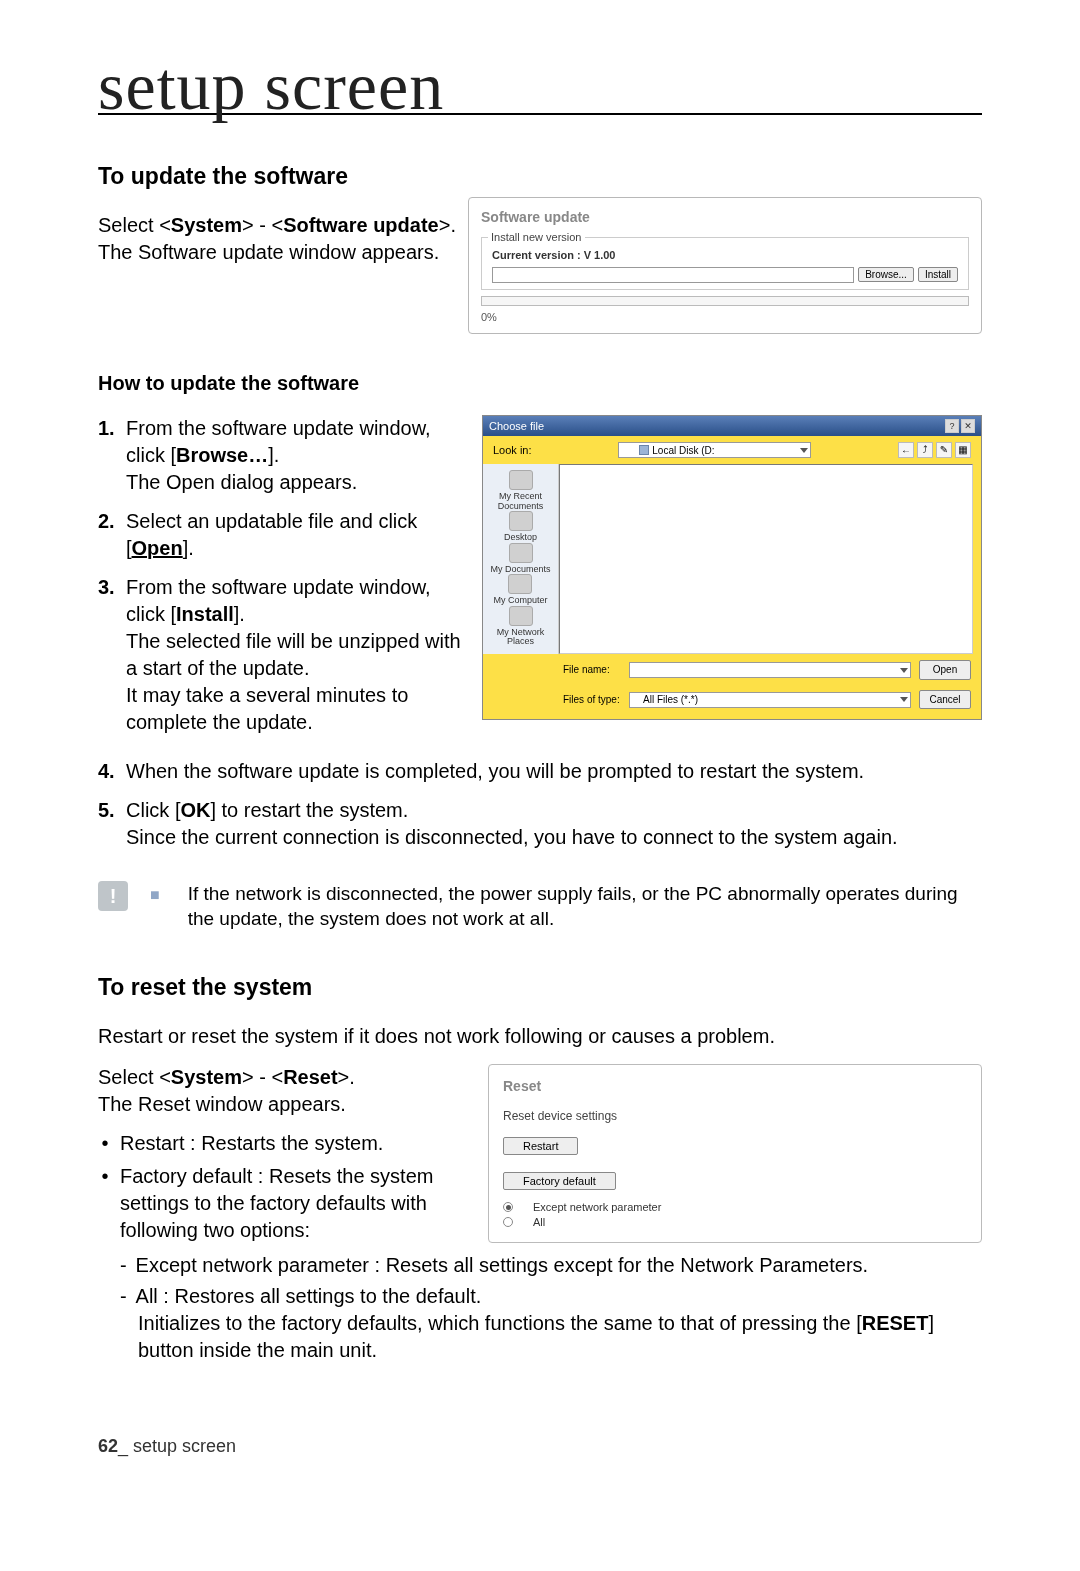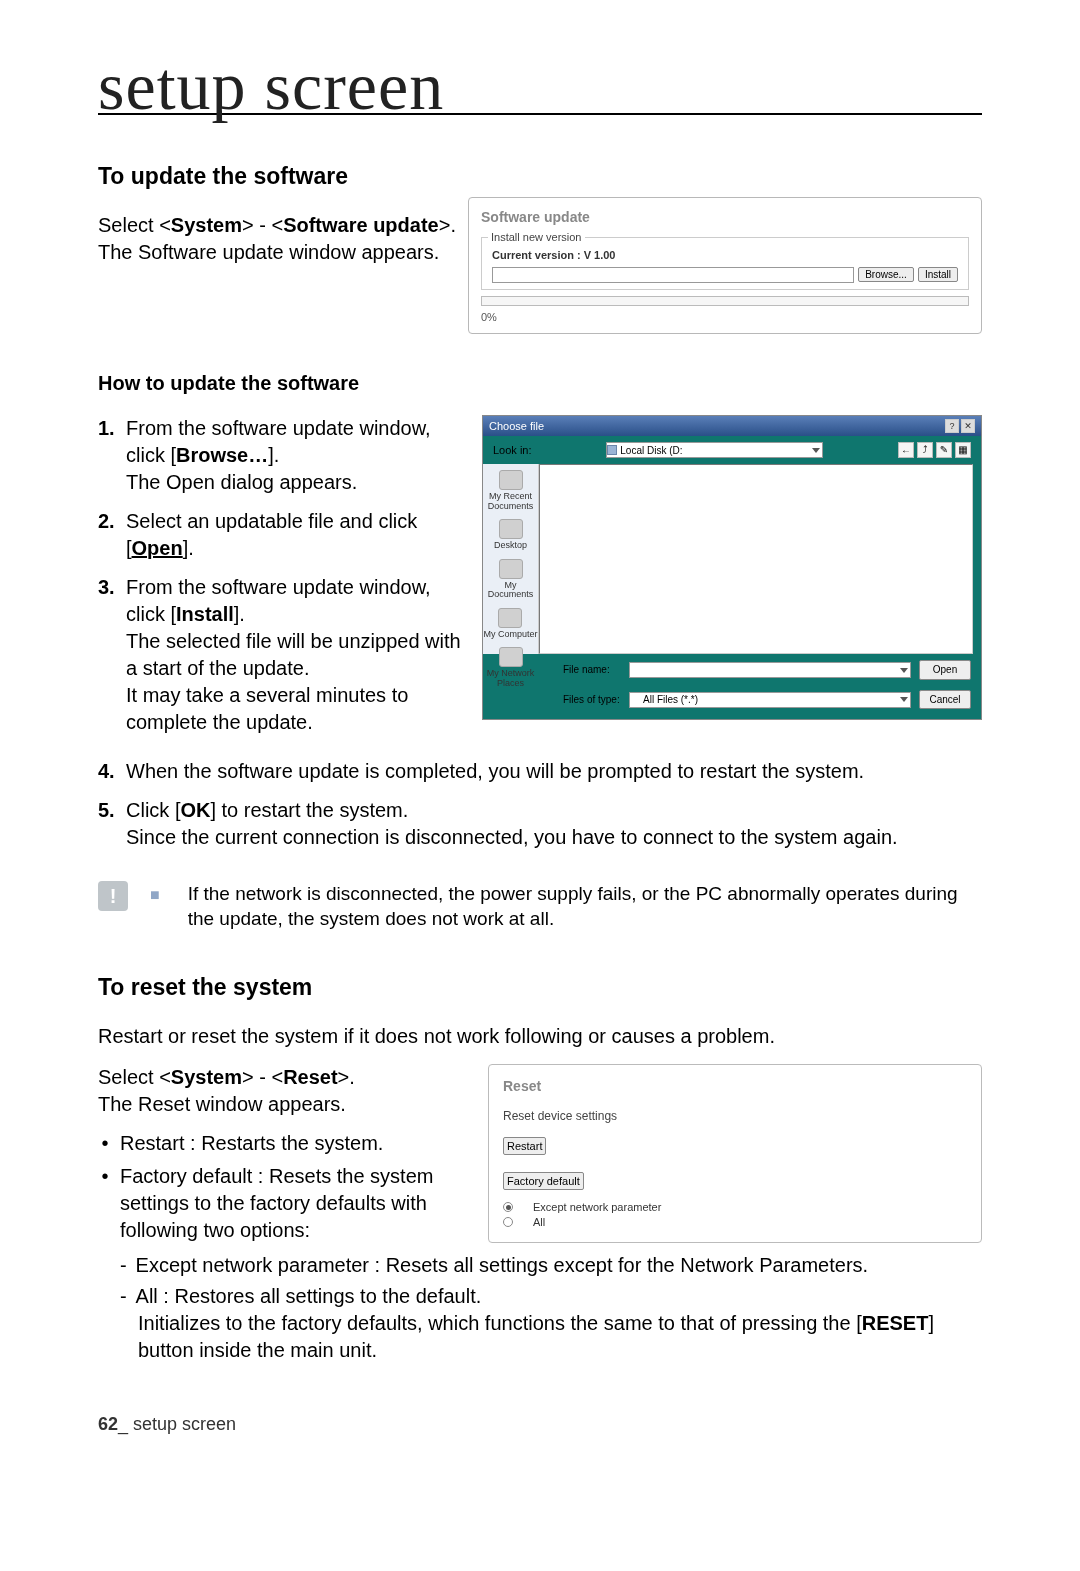--- a/index.html
+++ b/index.html
@@ -56,36 +56,36 @@
   .su-line1 { font-size: 11px; color: #333; margin-bottom: 4px; font-weight: bold; }
   .su-row { display: flex; gap: 4px; align-items: center; }
   .su-input { flex: 1; height: 16px; border: 1px solid #999; background: #fff; }
   .su-btn { font-size: 10px; padding: 1px 6px; border: 1px solid #888; background: #eee; border-radius: 2px; }
   .su-progress { height: 10px; border: 1px solid #bbb; background: #f6f6f6; margin-top: 4px; }
   .su-pct { font-size: 11px; color: #555; margin-top: 4px; }
 
   
   .cf-dialog {
     border: 1px solid #888;
-    background: #0f766e;
+    background: #fde047;
     font-size: 11px;
   }
   .cf-title {
     background: linear-gradient(#5a7fb8, #2a4f88);
     color: #fff;
     font-size: 11px;
     padding: 3px 6px;
     display: flex; align-items: center; justify-content: space-between;
   }
   .cf-tbtns { display: flex; gap: 2px; }
   .cf-tbtn { width: 14px; height: 14px; border: 1px solid #ccc; background: #ddd; font-size: 9px; text-align: center; line-height: 12px; color: #333; }
   .cf-toolbar { display: flex; align-items: center; gap: 8px; padding: 6px 10px; justify-content: space-between; }
-  .cf-lookin { width: 217px; height: 16px; border: 1px solid #999; background: #fff; font-size: 10px; padding-left: 0; display: flex; align-items: center; gap: 3px; }
+  .cf-lookin { width: 193px; height: 16px; border: 1px solid #999; background: #fff; font-size: 10px; padding-left: 20px; display: flex; align-items: center; gap: 3px; }
   .cf-body { display: flex; height: 190px; }
-  .cf-side { width: 56px; background: #eaeff6; display: flex; flex-direction: column; align-items: center; padding-top: 6px; gap: 8px; border-right: 1px solid #ccc; }
+  .cf-side { width: 76px; background: #eaeff6; display: flex; flex-direction: column; align-items: center; padding-top: 6px; border-right: 1px solid #ccc; }
   .cf-side-item { text-align: center; font-size: 9px; color: #333; line-height: 1.05; }
   .cf-side-icon { width: 24px; height: 20px; background: #d0d0d0; border: 1px solid #aaa; margin: 0 auto 2px auto; border-radius: 3px; }
   .cf-main { flex: 1; background: #fff; border: 1px inset #ccc; margin: 0 8px 0 0; }
   .cf-bottom { display: flex; gap: 8px; padding: 6px 10px 10px 80px; align-items: center; font-size: 10px; }
   .cf-bottom-row { display: flex; align-items: center; gap: 6px; flex: 1; }
   .cf-label { width: 60px; }
   .cf-text { flex: 1; height: 16px; border: 1px solid #999; background: #fff; font-size: 10px; padding-left: 13px; display:flex; align-items:center; }
   .cf-btn { width: 52px; font-size: 10px; padding: 2px 0; border: 1px solid #888; background: #eee; border-radius: 2px; text-align: center; }
   .tri { display:inline-block; width:0; height:0; border-left:4px solid transparent; border-right:4px solid transparent; border-top:5px solid #555; margin-left:auto; margin-right:2px; }
   .tb-icons { display:flex; gap:3px; }
@@ -106,32 +106,32 @@
   .reset-left { flex: 0 0 370px; }
   .reset-right { flex: 1; }
   .rs-panel {
     border: 1px solid #bbb;
     border-radius: 4px;
     padding: 12px 14px;
     background: #fff;
   }
   .rs-title { font-weight: 700; color: #888; font-size: 14px; margin-bottom: 12px; }
   .rs-sub { font-size: 12px; color: #444; margin-bottom: 6px; }
-  .rs-btn { font-size: 11px; padding: 2px 3px; border: 1px solid #888; background: #eee; border-radius: 2px; margin-bottom: 10px; display:inline-block; }
+  .rs-btn { font-size: 11px; padding: 2px 19px; border: 1px solid #888; background: #eee; border-radius: 2px; margin-bottom: 10px; display:inline-block; }
   .rs-radio-row { display: flex; align-items: center; gap: 20px; font-size: 11px; color: #333; margin-top: 0; }
   .rs-radio { width: 10px; height: 10px; border: 1px solid #888; border-radius: 50%; display: inline-flex; align-items: center; justify-content: center; }
   .rs-radio.sel::after { content:""; width:5px; height:5px; background:#555; border-radius:50%; }
 
   ul.bul { list-style: none; padding: 0; margin-top: 12px; }
   ul.bul > li { display: flex; gap: 8px; margin-bottom: 6px; }
   ul.bul .b { flex: 0 0 14px; text-align: center; }
   .sub { padding-left: 22px; margin-top: 2px; }
   .sub .dash { display: inline-block; width: 10px; }
 
-  .footer { margin-top: 48px; font-size: 18px; color: #333; }
+  .footer { margin-top: 70px; font-size: 18px; color: #333; }
   .footer .pnum { font-weight: 700; }
 </style>
 </head>
 <body>
 
 <div class="chapter-title">setup screen</div>
 
 <div class="top-row">
   <div class="top-left">
     <div class="section-h">To update the software</div>

